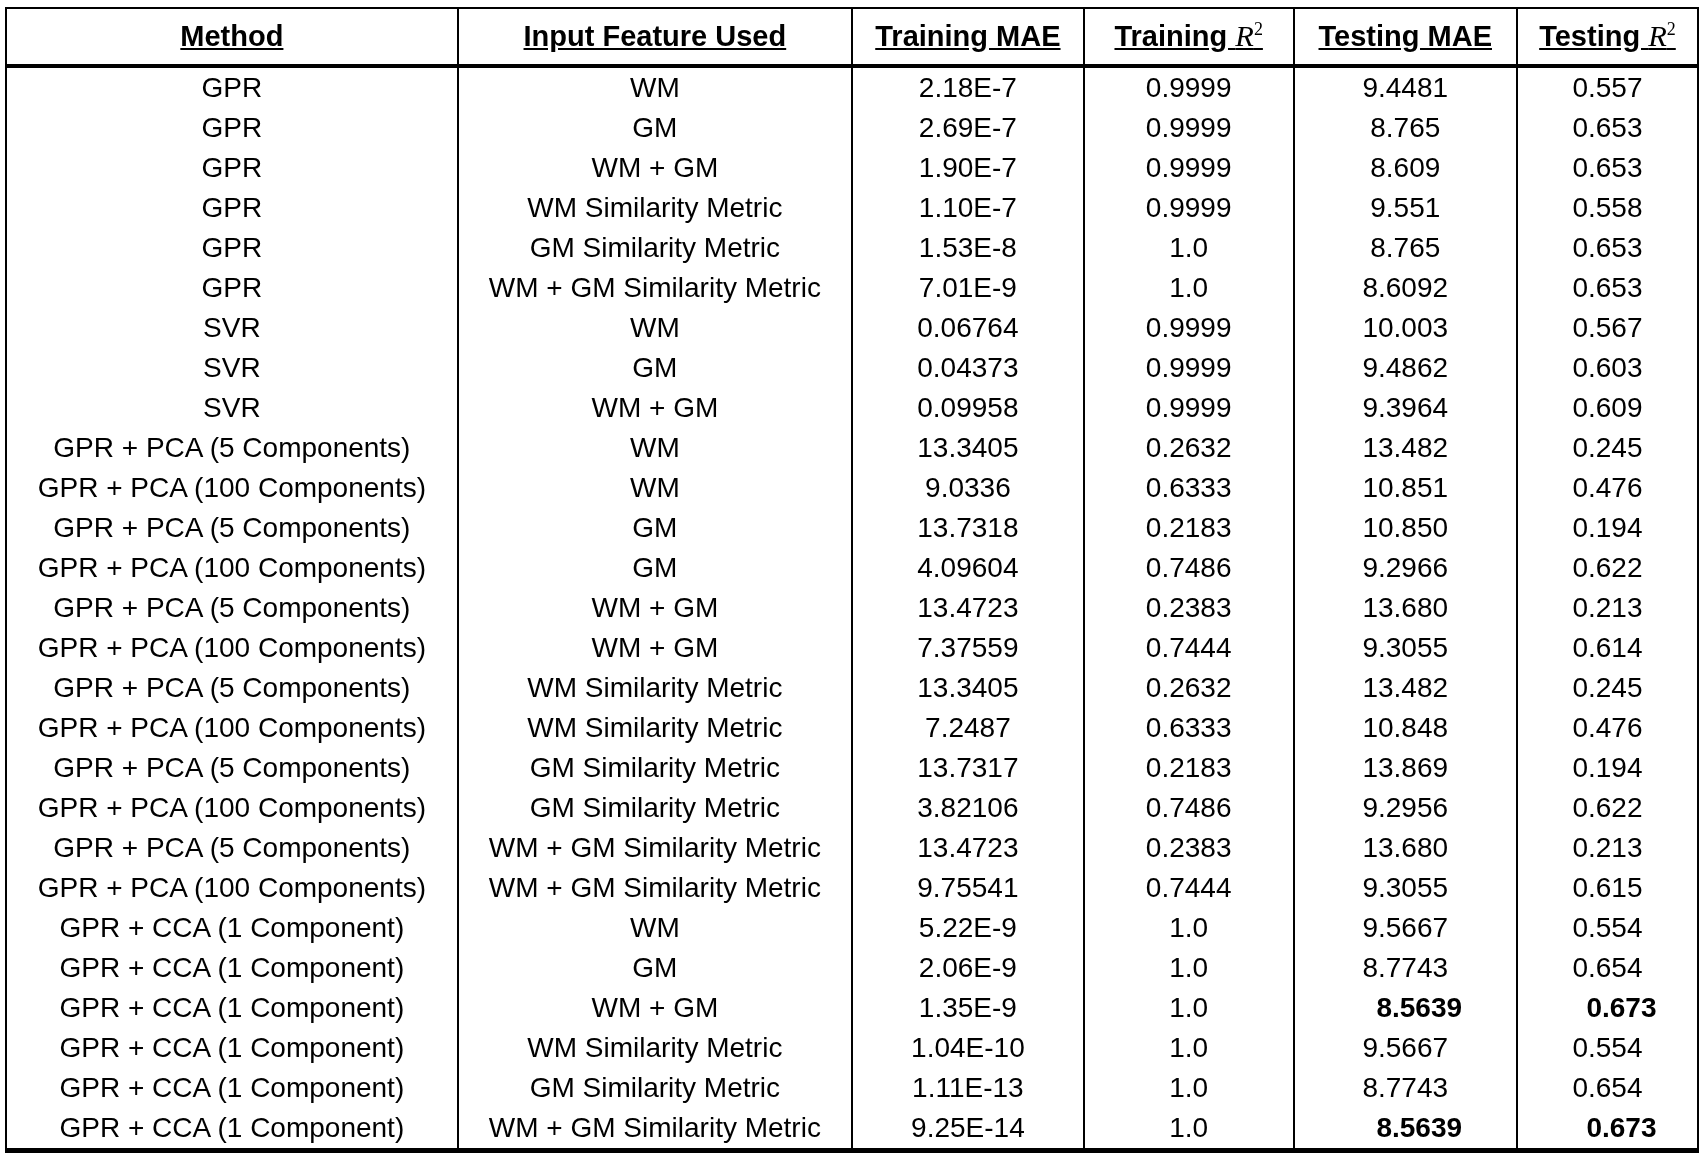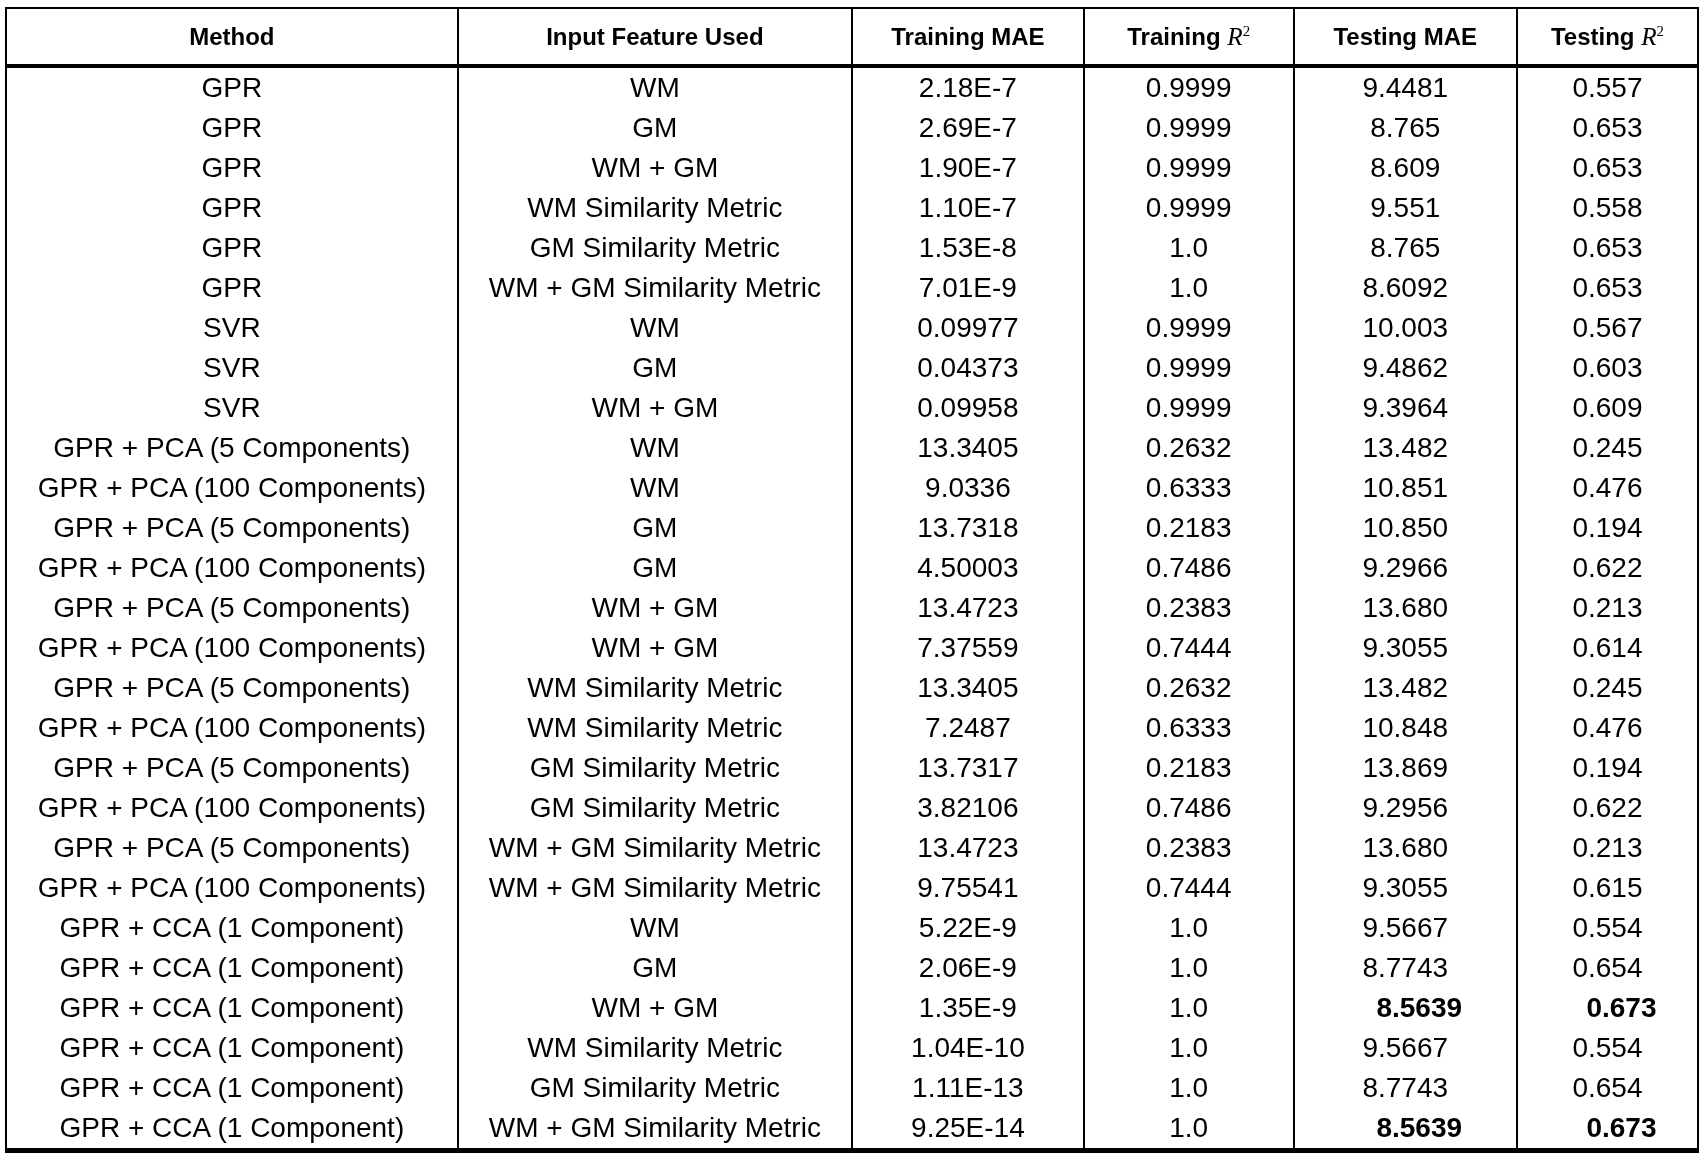--- a/index.html
+++ b/index.html
@@ -43,23 +43,24 @@
     padding: 0;
     overflow: hidden;
     white-space: nowrap;
   }
   th:not(:first-child),
   td:not(:first-child) {
     border-left: 2px solid #000;
   }
   thead th {
     height: 55px;
-    font-size: 24px;
+    font-size: 29px;
     font-weight: bold;
     border-bottom: 4px solid #000;
+    text-decoration: underline;
   }
   tbody td {
     height: 40px;
     font-size: 28px;
     font-weight: normal;
   }
   tbody td.bold {
     font-weight: bold;
     padding-left: 28px;
   }
@@ -144,21 +145,21 @@
           <td>GPR</td>
           <td>WM + GM Similarity Metric</td>
           <td>7.01E-9</td>
           <td>1.0</td>
           <td>8.6092</td>
           <td>0.653</td>
         </tr>
         <tr>
           <td>SVR</td>
           <td>WM</td>
-          <td>0.09977</td>
+          <td>0.06764</td>
           <td>0.9999</td>
           <td>10.003</td>
           <td>0.567</td>
         </tr>
         <tr>
           <td>SVR</td>
           <td>GM</td>
           <td>0.04373</td>
           <td>0.9999</td>
           <td>9.4862</td>
@@ -192,21 +193,21 @@
           <td>GPR + PCA (5 Components)</td>
           <td>GM</td>
           <td>13.7318</td>
           <td>0.2183</td>
           <td>10.850</td>
           <td>0.194</td>
         </tr>
         <tr>
           <td>GPR + PCA (100 Components)</td>
           <td>GM</td>
-          <td>4.50003</td>
+          <td>4.09604</td>
           <td>0.7486</td>
           <td>9.2966</td>
           <td>0.622</td>
         </tr>
         <tr>
           <td>GPR + PCA (5 Components)</td>
           <td>WM + GM</td>
           <td>13.4723</td>
           <td>0.2383</td>
           <td>13.680</td>

